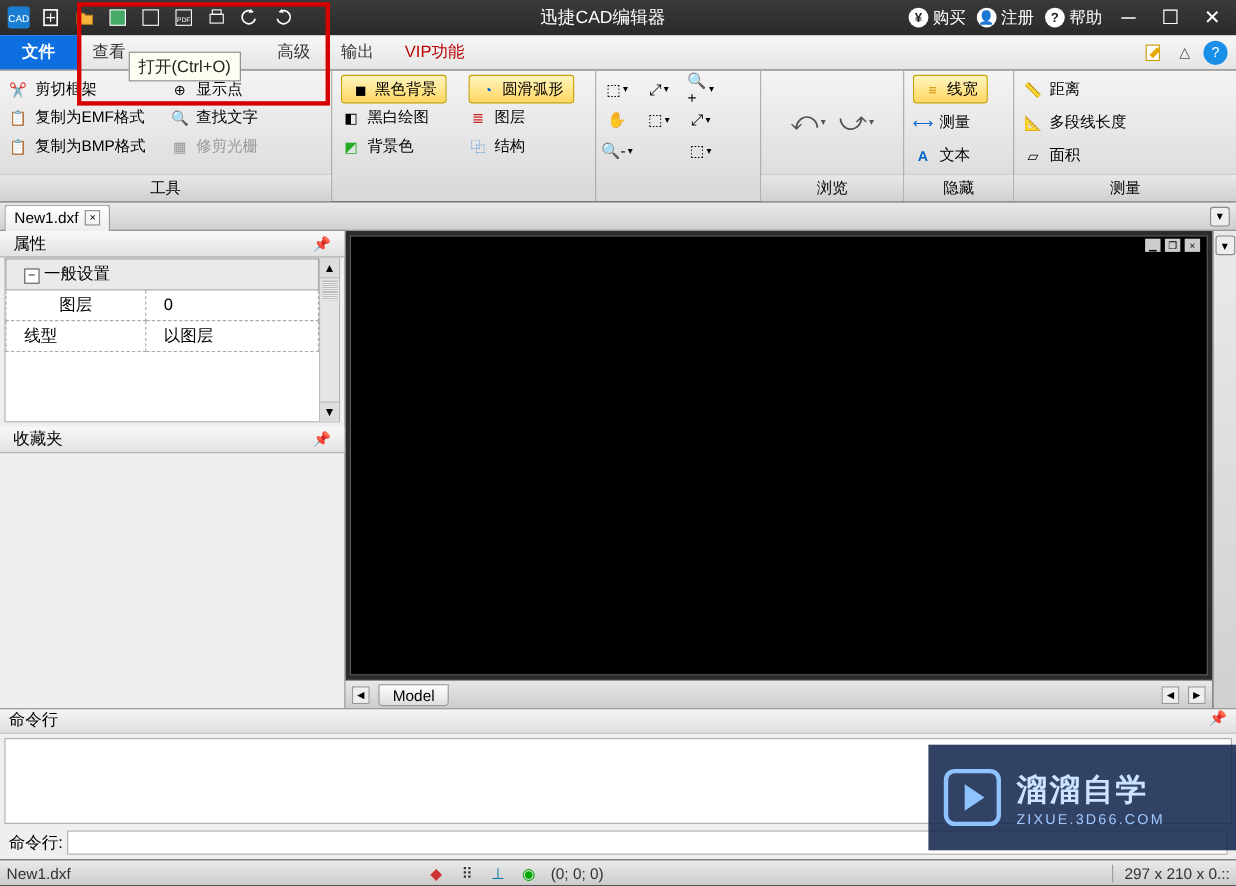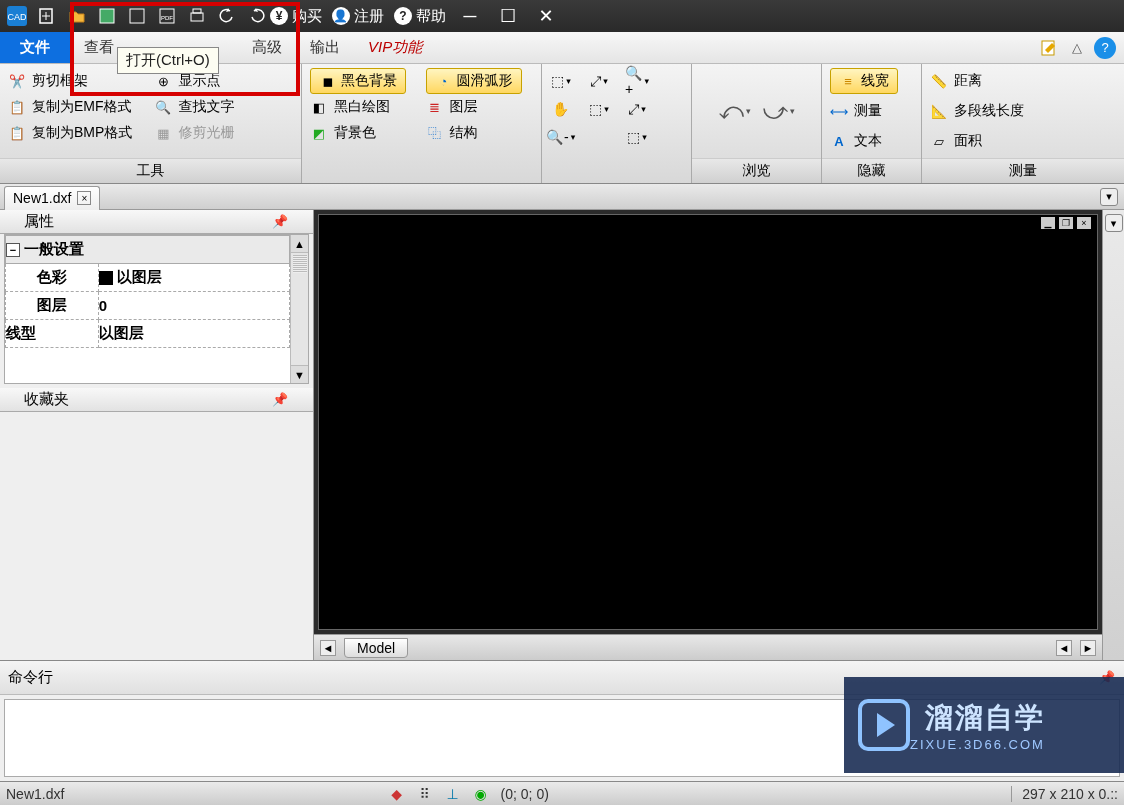--- a/index.html
+++ b/index.html
@@ -13,21 +13,21 @@
   .tb-title { flex: 1; text-align: center; font-size: 16px; }
   .tb-right { display:flex; align-items:center; gap:10px; padding-right:8px; font-size:15px;}
   .tb-right .grp { display:flex; align-items:center; gap:4px;}
   .tb-right .circ { width:18px;height:18px;border-radius:50%;background:#fff;color:#222;font-size:12px;display:flex;align-items:center;justify-content:center;font-weight:bold;}
   .winbtn { width:28px; text-align:center; font-size:18px; }
 
   
   .menubar { height: 32px; background: linear-gradient(#f7f7f7,#e5e5e5); display:flex; align-items:stretch; font-size:15px; position:relative; border-bottom:1px solid #bbb;}
   .menu-item { padding:0 14px; display:flex; align-items:center; color:#333;}
   .menu-file { background:#0d6fe0; color:#fff; font-weight:bold; padding:0 20px;}
-  .menu-vip { color:#b00;font-style:italic;}
+  .menu-vip { color:#b00;}
   .menu-right-icons { margin-left:auto; display:flex; align-items:center; gap:6px; padding-right:8px;}
   .menu-icon { width:22px;height:22px;border-radius:50%;display:flex;align-items:center;justify-content:center;font-size:13px;}
 
   
   .red-box { position:absolute; border:4px solid #d60000; pointer-events:none; z-index:50;}
   
   .tooltip { position:absolute; background:#fdfdf2; border:1px solid #888; padding:3px 8px; font-size:15px; z-index:60; color:#222;}
 
   
   .ribbon { background: linear-gradient(#f4f4f4,#d8d8d8); display:flex; border-bottom:1px solid #888;}
@@ -45,27 +45,27 @@
 
   
   .tabstrip { height:26px; background:linear-gradient(#eaeaea,#cfcfcf); border-bottom:1px solid #999; display:flex; align-items:center; position:relative;}
   .doctab { background:linear-gradient(#fff,#eee); border:1px solid #999; border-bottom:none; height:24px; margin-top:2px; margin-left:4px; padding:0 8px; display:flex; align-items:center; gap:6px; font-size:14px; border-radius:3px 3px 0 0;}
   .doctab .x { width:14px;height:14px;border:1px solid #888; font-size:10px; display:flex;align-items:center;justify-content:center;}
   .tabstrip .expand { margin-left:auto; margin-right:6px; width:18px;height:18px; border:1px solid #888; background:#eee; font-size:11px; display:flex;align-items:center;justify-content:center; border-radius:3px;}
 
   
   .main { flex:1; display:flex; min-height:0;}
   .leftpanel { width:314px; display:flex; flex-direction:column; background:#efefef; border-right:1px solid #999;}
-  .panel-header { height:24px; background:linear-gradient(#f8f8f8,#e2e2e2); border-bottom:1px solid #aaa; display:flex; align-items:center; padding:0 24px; font-size:15px; position:relative;}
+  .panel-header { height:24px; background:linear-gradient(#f8f8f8,#e2e2e2); border-bottom:1px solid #aaa; display:flex; align-items:center; padding:0 12px; font-size:15px; position:relative;}
   .panel-header .pin { margin-left:auto; font-size:13px;}
   .dropdown { margin:4px; height:28px; border:1px solid #888; background:#fff; display:flex; align-items:center; padding:0 8px; font-size:15px; position:relative;}
   .dropdown::after { content:"▼"; position:absolute; right:8px; font-size:12px; color:#333;}
   .propgrid { border:1px solid #aaa; margin:0 4px 4px 4px; background:#fff; height:150px; position:relative;}
   .propgrid table { width: calc(100% - 18px); border-collapse:collapse; font-size:15px;}
-  .propgrid td { border:1px dashed #aaa; padding:4px 0;font-weight:bold; }
+  .propgrid td { border:1px dashed #aaa; padding:4px 16px; }
   .propgrid .section td { background:#eaeaea; border:1px solid #aaa;}
   .propgrid .minus { width:14px;height:14px;border:1px solid #555;display:inline-flex;align-items:center;justify-content:center;font-size:11px;margin-right:4px;background:#fff;}
   .propgrid .scrollbar { position:absolute; right:0; top:0; bottom:0; width:18px; background:#e5e5e5; border-left:1px solid #bbb; display:flex; flex-direction:column; align-items:center;}
   .propgrid .scrollbar .arr { height:18px; font-size:11px; display:flex;align-items:center;justify-content:center;width:100%; background:#ddd; border-bottom:1px solid #bbb;}
   .propgrid .scrollbar .arr.bot { border-top:1px solid #bbb; border-bottom:none; margin-top:auto;}
   .propgrid .scrollbar .hatch { width:14px;height:18px;background:repeating-linear-gradient(#bbb,#bbb 1px,#eee 1px,#eee 2px); margin-top:2px;}
 
   .favlist { flex:1; background:#fff; margin:0 4px; border:1px solid #aaa;}
   .favlist th { text-align:left; background:linear-gradient(#f8f8f8,#e4e4e4); border:1px solid #bbb; padding:4px 8px; font-size:15px; font-weight:normal;}
 
@@ -74,34 +74,34 @@
   .canvas .wbtns { position:absolute; top:2px; right:6px; display:flex; gap:4px;}
   .canvas .wbtns span { width:14px;height:12px; background:#ccc; font-size:9px; display:flex;align-items:center;justify-content:center; color:#000;}
   .modelstrip { height:26px; display:flex; align-items:center; background:linear-gradient(#e8e8e8,#cccccc); border-top:1px solid #999; padding:0 6px; gap:8px;}
   .modelstrip .mtab { background:linear-gradient(#fff,#ddd); border:1px solid #999; padding:1px 12px; font-size:14px; border-radius:0 0 4px 4px;}
   .modelstrip .arrow{ width:16px;height:16px;border:1px solid #999;background:#eee;font-size:11px;display:flex;align-items:center;justify-content:center;}
   .rightedge { width:22px; background:linear-gradient(#eaeaea,#d0d0d0); border-left:1px solid #999; display:flex; align-items:flex-start; justify-content:center; padding-top:4px;}
   .rightedge .exp { width:18px;height:18px;border:1px solid #888;background:#eee;font-size:11px;display:flex;align-items:center;justify-content:center;border-radius:3px;}
 
   
   .cmdpanel { background:#efefef; border-top:1px solid #888; display:flex; flex-direction:column;}
-  .cmdpanel .hdr { height:34px; display:flex; align-items:center; padding:0 8px; font-size:15px; background:linear-gradient(#f4f4f4,#e0e0e0); border-bottom:1px solid #bbb;}
+  .cmdpanel .hdr { height:22px; display:flex; align-items:flex-start; padding:0 8px; font-size:15px; background:linear-gradient(#f4f4f4,#e0e0e0); border-bottom:1px solid #bbb;}
   .cmdpanel .hdr .pin { margin-left:auto; font-size:13px;}
   .cmdpanel .hist { height:78px; background:#fff; border:1px solid #aaa; margin:4px; }
   .cmdpanel .inputrow { display:flex; align-items:center; padding:2px 8px 4px 8px; gap:4px; font-size:15px;}
   .cmdpanel .inputrow input { flex:1; height:22px; border:1px solid #aaa; background:#fff; padding:0 4px; font-size:14px;}
 
   
   .statusbar { height:24px; background:linear-gradient(#eaeaea,#cccccc); border-top:1px solid #888; display:flex; align-items:center; font-size:14px; color:#333; padding:0 6px; gap:12px;}
   .statusbar .sb-item {display:flex;align-items:center;gap:3px;}
   .statusbar .sb-right { margin-left:auto; border-left:1px solid #999; padding-left:10px;}
   .statusbar .sicon{width:16px;height:16px;display:inline-flex;align-items:center;justify-content:center;}
 
   
-  .watermark { position:absolute; right:0; bottom:32px; width:280px; height:96px; background:rgba(20,40,80,0.88); display:flex; align-items:center; padding:16px 14px; z-index:100;text-align:right;}
+  .watermark { position:absolute; right:0; bottom:32px; width:280px; height:96px; background:rgba(20,40,80,0.88); display:flex; align-items:center; padding:16px 14px; gap:14px; z-index:100;}
   .watermark .play { width:52px;height:52px;border:4px solid #8fc3ff;border-radius:10px;display:flex;align-items:center;justify-content:center;}
   .watermark .play::before { content:""; width:0;height:0;border-left:18px solid #8fc3ff;border-top:12px solid transparent;border-bottom:12px solid transparent; margin-left:4px;}
   .watermark .txt { color:#cde4ff; display:flex; flex-direction:column;}
   .watermark .txt .big { font-size:28px; font-weight:bold; letter-spacing:2px;}
   .watermark .txt .sm { font-size:13px; letter-spacing:2px; color:#9fc8ff;}
 
   svg { display:block; }
 </style>
 </head>
 <body>
@@ -156,20 +156,21 @@
             <path d="M12 4l-4 1 2-4z" fill="#fff"></path>
           </svg>
         </span>
       <span class="tb-icon">
           <svg width="18" height="18">
             <path d="M6 4 A6 6 0 1 1 4 10" fill="none" stroke="#fff" stroke-width="1.5"></path>
             <path d="M6 4l4 1-2-4z" fill="#fff"></path>
           </svg>
         </span>
     </div>
+    <div class="tb-title">迅捷CAD编辑器</div>
     <div class="tb-right">
       <div class="grp">
           <span class="circ">¥</span>
           <span>购买</span>
         </div>
       <div class="grp">
           <span class="circ">👤</span>
           <span>注册</span>
         </div>
       <div class="grp">
@@ -350,24 +351,20 @@
     <div class="leftpanel">
       <div class="panel-header">
         <span>属性</span>
         <span class="pin">📌</span>
       </div>
       <div class="propgrid">
         <table>
           <tbody>
               <tr class="section">
                 <td colspan="2"><span class="minus">−</span><span>一般设置</span></td>
-              </tr>
-          <tr>
-                <td style="text-align:center">色彩</td>
-                <td><span style="display:inline-block;width:14px;height:14px;background:#000;vertical-align:middle;margin-right:4px;"></span><span>以图层</span></td>
               </tr>
           <tr>
                 <td style="text-align:center">图层</td>
                 <td>0</td>
               </tr>
           <tr>
                 <td style="text-align:left">线型</td>
                 <td>以图层</td>
               </tr>
         </tbody>
@@ -406,20 +403,24 @@
       <span class="exp">▾</span>
     </div>
   </div>
 
   <div class="cmdpanel">
     <div class="hdr">
       <span>命令行</span>
       <span class="pin">📌</span>
     </div>
     <div class="hist"></div>
+    <div class="inputrow">
+      <span>命令行:</span>
+      <input type="text" style="">
+    </div>
   </div>
 
   <div class="statusbar">
     <span class="sb-item">New1.dxf</span>
     <div style="flex:0.4"></div>
     <span class="sb-item">
         <span class="sicon" style="color:#c33">◆</span>
       </span>
     <span class="sb-item">
         <span class="sicon">⠿</span>

